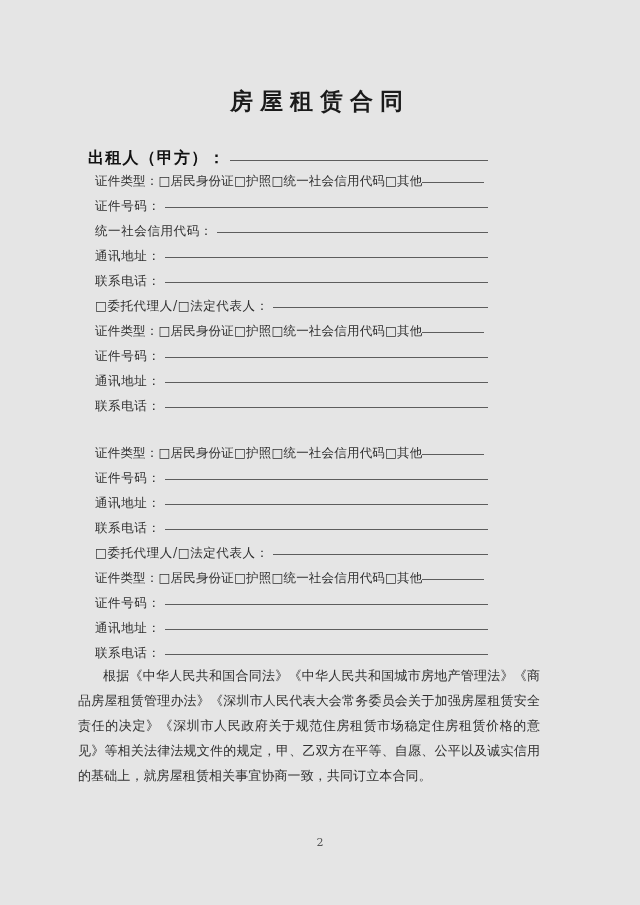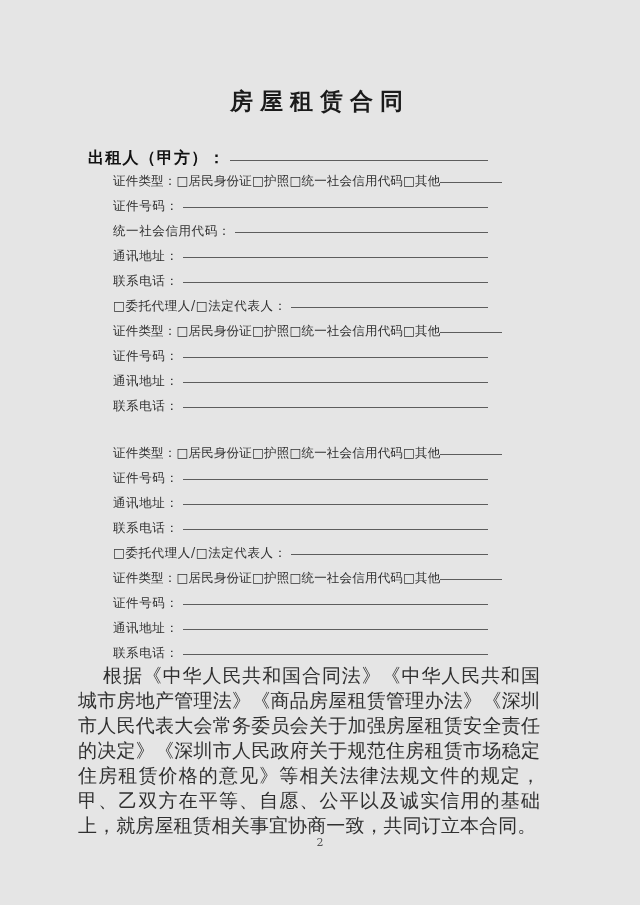--- a/index.html
+++ b/index.html
@@ -40,21 +40,21 @@
   .party-section { margin-bottom: 0; }
 
   .form-row {
     display: flex;
     align-items: baseline;
     height: 25px;
     white-space: nowrap;
   }
 
   .row-head { margin-left: 0px; }
-  .row-indent { margin-left: 25px; }
+  .row-indent { margin-left: 7px; }
 
   .label {
     font-size: 12.5px;
     letter-spacing: 0.6px;
     color: #2f2f2f;
     flex: 0 0 auto;
   }
   .label.bold {
     font-weight: bold;
     font-size: 16px;
@@ -81,21 +81,21 @@
     flex: 1 1 auto;
     border-bottom: none;
   }
   .gap-md { height: 22px; }
 
   .paragraph {
     position: absolute;
     left: 78px;
     top: 663px;
     width: 462px;
-    font-size: 19px;
+    font-size: 13px;
     line-height: 25px;
     text-align: justify;
     text-justify: inter-character;
     text-indent: 25px;
     color: #303030;
     letter-spacing: 0.1px;
   }
 
   .page-number {
     position: absolute;

